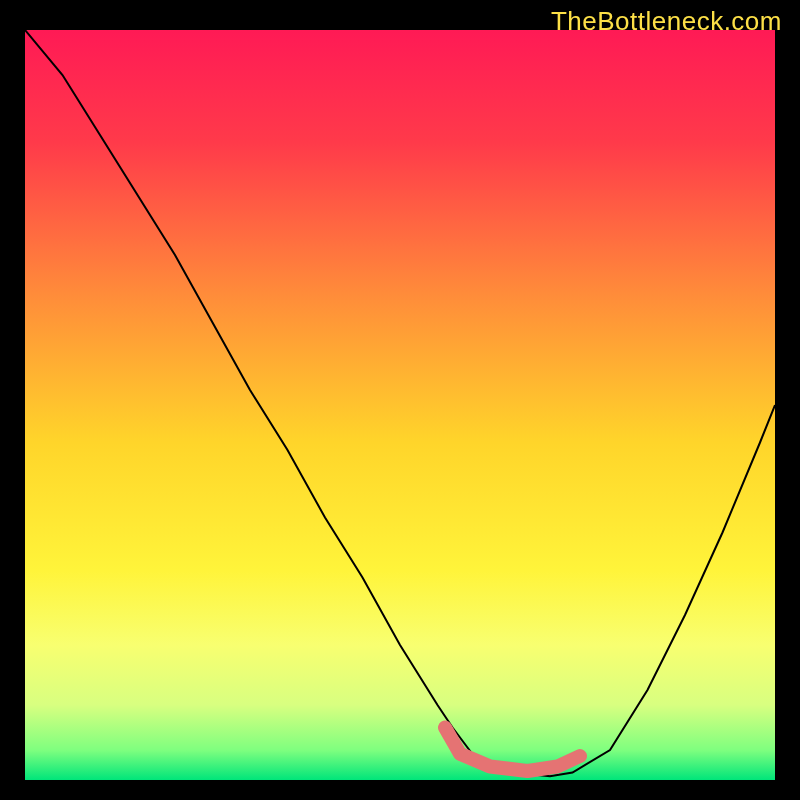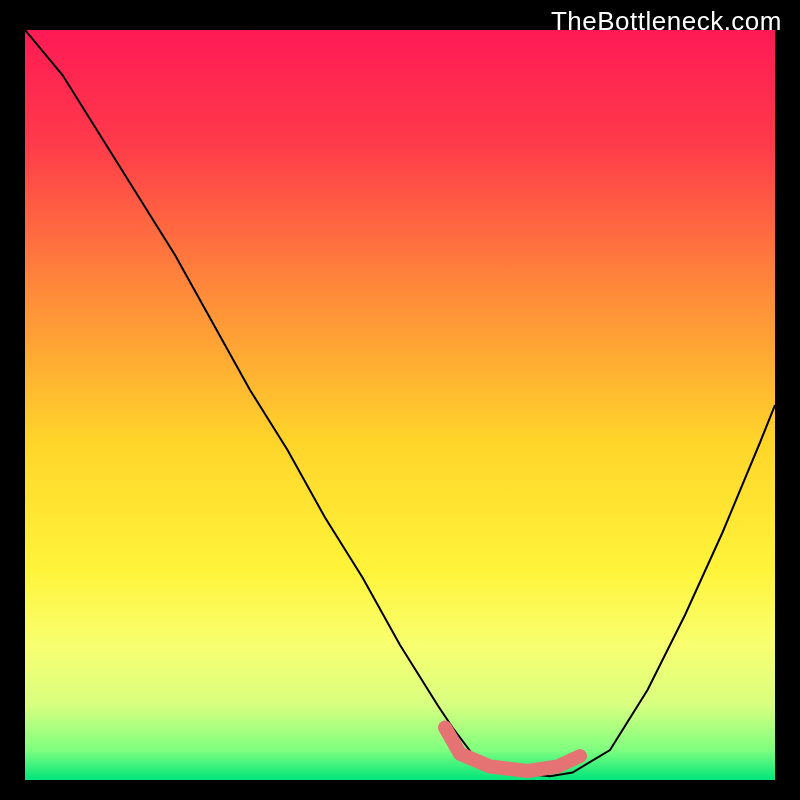--- a/index.html
+++ b/index.html
@@ -8,21 +8,21 @@
     width: 800px;
     height: 800px;
     background: #000;
     position: relative;
     font-family: Arial, Helvetica, sans-serif;
   }
   .watermark {
     position: absolute;
     top: 6px;
     right: 18px;
-    color: #ffffff;
+    color: #fde047;
     font-size: 26px;
     font-weight: 400;
     letter-spacing: 0.5px;
     z-index: 10;
   }
   .plot-outer {
     position: absolute;
     left: 25px;
     top: 30px;
     width: 750px;

